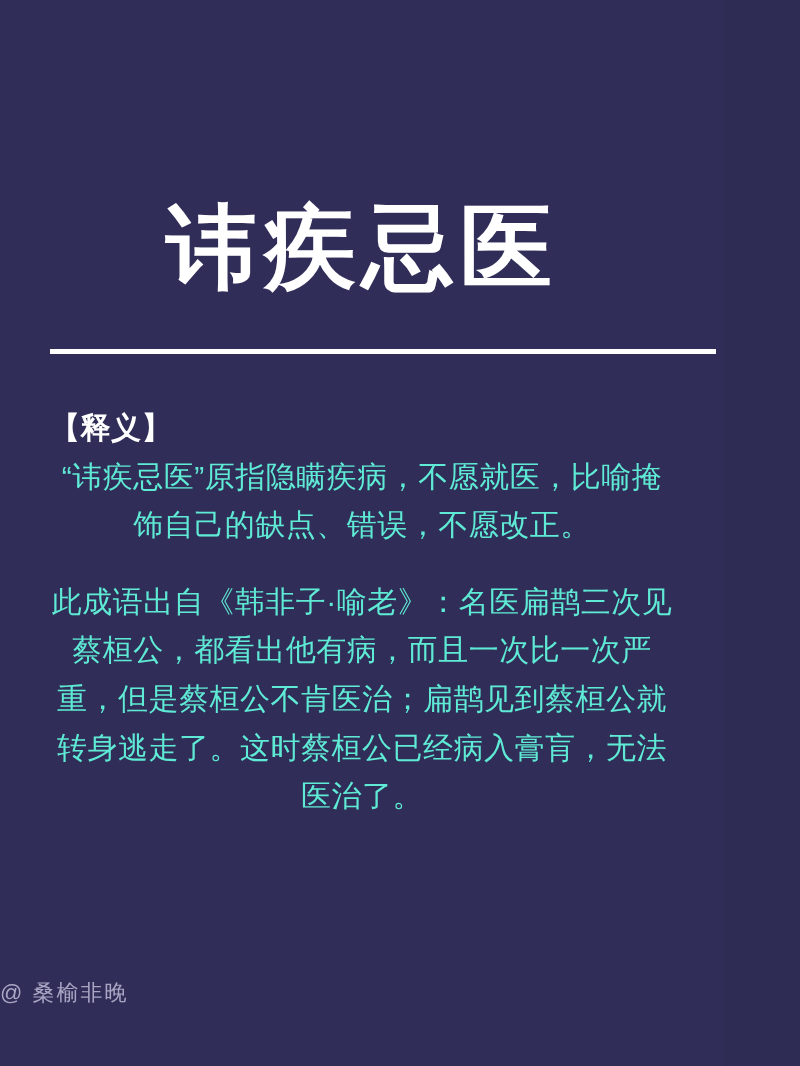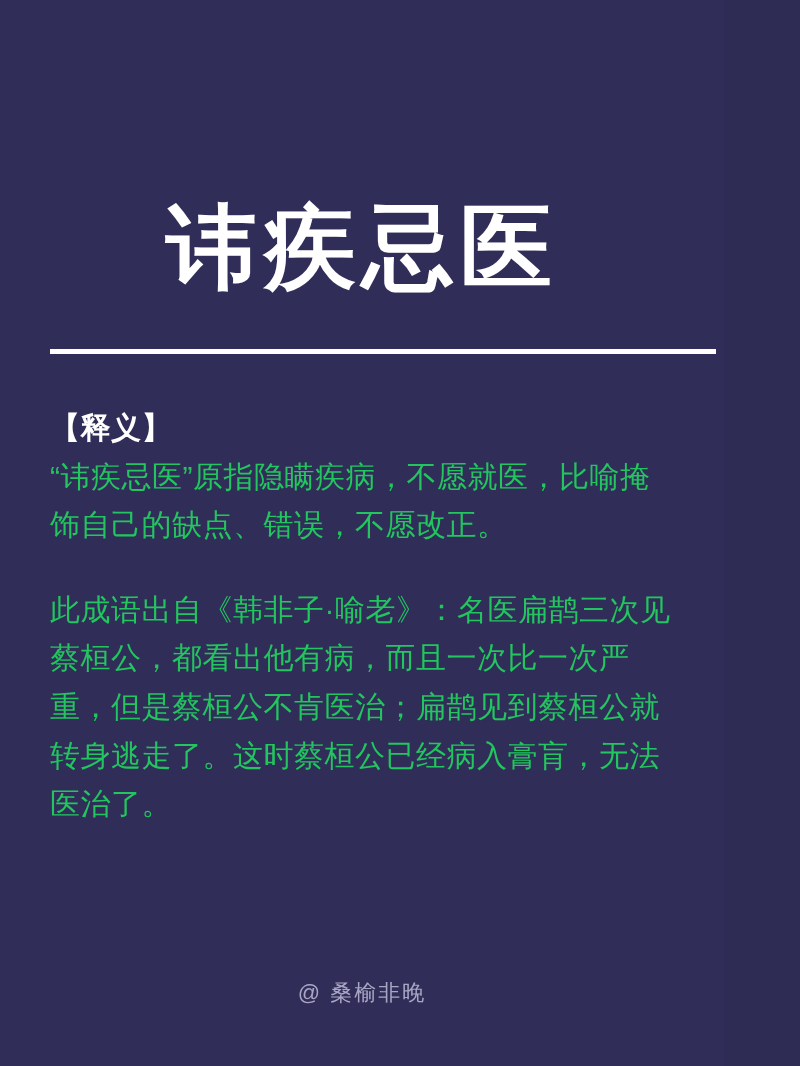--- a/index.html
+++ b/index.html
@@ -49,31 +49,32 @@
   .section-label {
     font-size: 30px;
     line-height: 1.62;
     color: #ffffff;
     font-weight: 700;
   }
   .para {
     margin: 0;
     font-size: 30px;
     line-height: 1.62;
-    color: #22c55e;
+    color: #5eead4;
+    text-align: center;
   }
   .para + .para {
-    margin-top: 36px;
+    margin-top: 28px;
   }
   .watermark {
     position: absolute;
     left: 0;
     right: 0;
     bottom: 58px;
-    text-align: center;
+    text-align: left;
     font-size: 22px;
     color: #a9a6c4;
     letter-spacing: 2px;
   }
 </style>
 </head>
 <body>
 
 <div class="card">
 

